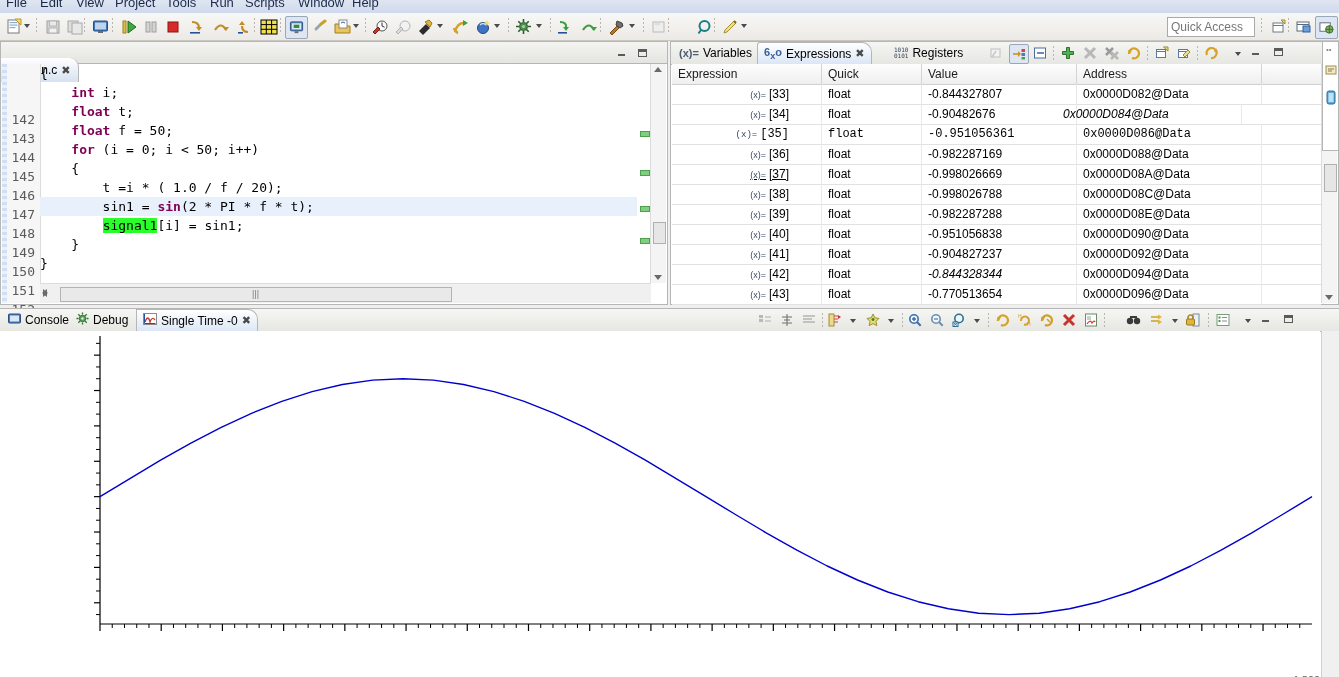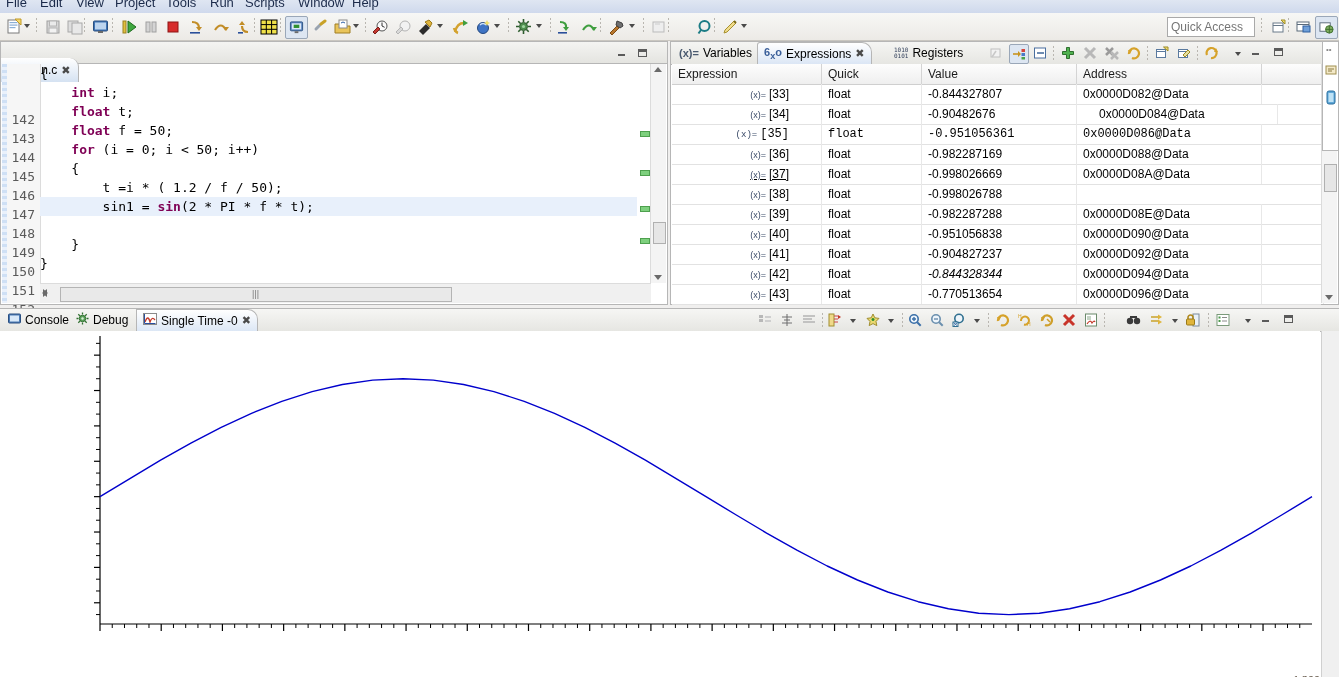--- a/index.html
+++ b/index.html
@@ -365,22 +365,23 @@
       <div class="gutbar"></div>
     </div>
 
     <div class="code">
       <div class="cline" style="top:0px">{</div>
       <div class="cline" style="top:19px">    <span class="kw">int</span> i;</div>
       <div class="cline" style="top:38px">    <span class="kw">float</span> t;</div>
       <div class="cline" style="top:57px">    <span class="kw">float</span> f = 50;</div>
       <div class="cline" style="top:76px">    <span class="kw">for</span> (i = 0; i &lt; 50; i++)</div>
       <div class="cline" style="top:95px">    {</div>
-      <div class="cline" style="top:114px">        t =i * ( 1.2 / f / 50);</div>
+      <div class="cline" style="top:114px">        t =i * ( 1.0 / f / 20);</div>
       <div class="cline hl" style="top:133px;left:-39px;padding-left:39px">        sin1 = <span class="kw">sin</span>(2 * PI * f * t);</div>
+      <div class="cline" style="top:152px">        <span class="hlit">signal1</span>[i] = sin1;</div>
       <div class="cline" style="top:171px">    }</div>
       <div class="cline" style="top:190px">}</div>
     </div>
 
     <div>
       <div class="lnum" style="top:68px">142</div>
       <div class="lnum" style="top:87px">143</div>
       <div class="lnum" style="top:106px">144</div>
       <div class="lnum" style="top:125px">145</div>
       <div class="lnum" style="top:144px">146</div>
@@ -519,21 +520,21 @@
           <div class="ecell expr-c" style="left: 0px; width: 150px;"><span class="xv">(x)=</span><span>[33]</span></div>
           <div class="ecell " style="left: 150px; width: 100px;">float</div>
           <div class="ecell " style="left: 250px; width: 155px;">-0.844327807</div>
           <div class="ecell " style="left: 405px; width: 185px;">0x0000D082@Data</div>
           <div class="ecell " style="left: 590px; width: 62px;"></div>
         </div>
         <div class="erow" style="top: 62px;">
           <div class="ecell expr-c" style="left: 0px; width: 150px;"><span class="xv">(x)=</span><span>[34]</span></div>
           <div class="ecell " style="left: 150px; width: 100px;">float</div>
           <div class="ecell " style="left: 250px; width: 155px;">-0.90482676</div>
-          <div class="ecell " style="left: 421px; width: 185px;">0x0000D084@Data</div>
+          <div class="ecell " style="left: 385px; width: 185px; font-style: italic;">0x0000D084@Data</div>
           <div class="ecell " style="left: 590px; width: 62px;"></div>
         </div>
         <div class="erow" style="top: 82px; font-family: Liberation Mono, monospace;">
           <div class="ecell expr-c" style="left: 0px; width: 150px;"><span class="xv">(x)=</span><span>[35]</span></div>
           <div class="ecell " style="left: 150px; width: 100px;">float</div>
           <div class="ecell " style="left: 250px; width: 155px;">-0.951056361</div>
           <div class="ecell " style="left: 405px; width: 185px;">0x0000D086@Data</div>
           <div class="ecell " style="left: 590px; width: 62px;"></div>
         </div>
         <div class="erow" style="top: 102px;">
@@ -547,20 +548,21 @@
           <div class="ecell expr-c" style="left: 0px; width: 150px; text-decoration: underline;"><span class="xv">(x)=</span><span>[37]</span></div>
           <div class="ecell " style="left: 150px; width: 100px;">float</div>
           <div class="ecell " style="left: 250px; width: 155px;">-0.998026669</div>
           <div class="ecell " style="left: 405px; width: 185px;">0x0000D08A@Data</div>
           <div class="ecell " style="left: 590px; width: 62px;"></div>
         </div>
         <div class="erow" style="top: 142px;">
           <div class="ecell expr-c" style="left: 0px; width: 150px;"><span class="xv">(x)=</span><span>[38]</span></div>
           <div class="ecell " style="left: 150px; width: 100px;">float</div>
           <div class="ecell " style="left: 250px; width: 155px;">-0.998026788</div>
+          <div class="ecell " style="left: 405px; width: 185px;">0x0000D08C@Data</div>
           <div class="ecell " style="left: 590px; width: 62px;"></div>
         </div>
         <div class="erow" style="top: 162px;">
           <div class="ecell expr-c" style="left: 0px; width: 150px;"><span class="xv">(x)=</span><span>[39]</span></div>
           <div class="ecell " style="left: 150px; width: 100px;">float</div>
           <div class="ecell " style="left: 250px; width: 155px;">-0.982287288</div>
           <div class="ecell " style="left: 405px; width: 185px;">0x0000D08E@Data</div>
           <div class="ecell " style="left: 590px; width: 62px;"></div>
         </div>
         <div class="erow" style="top: 182px;">

